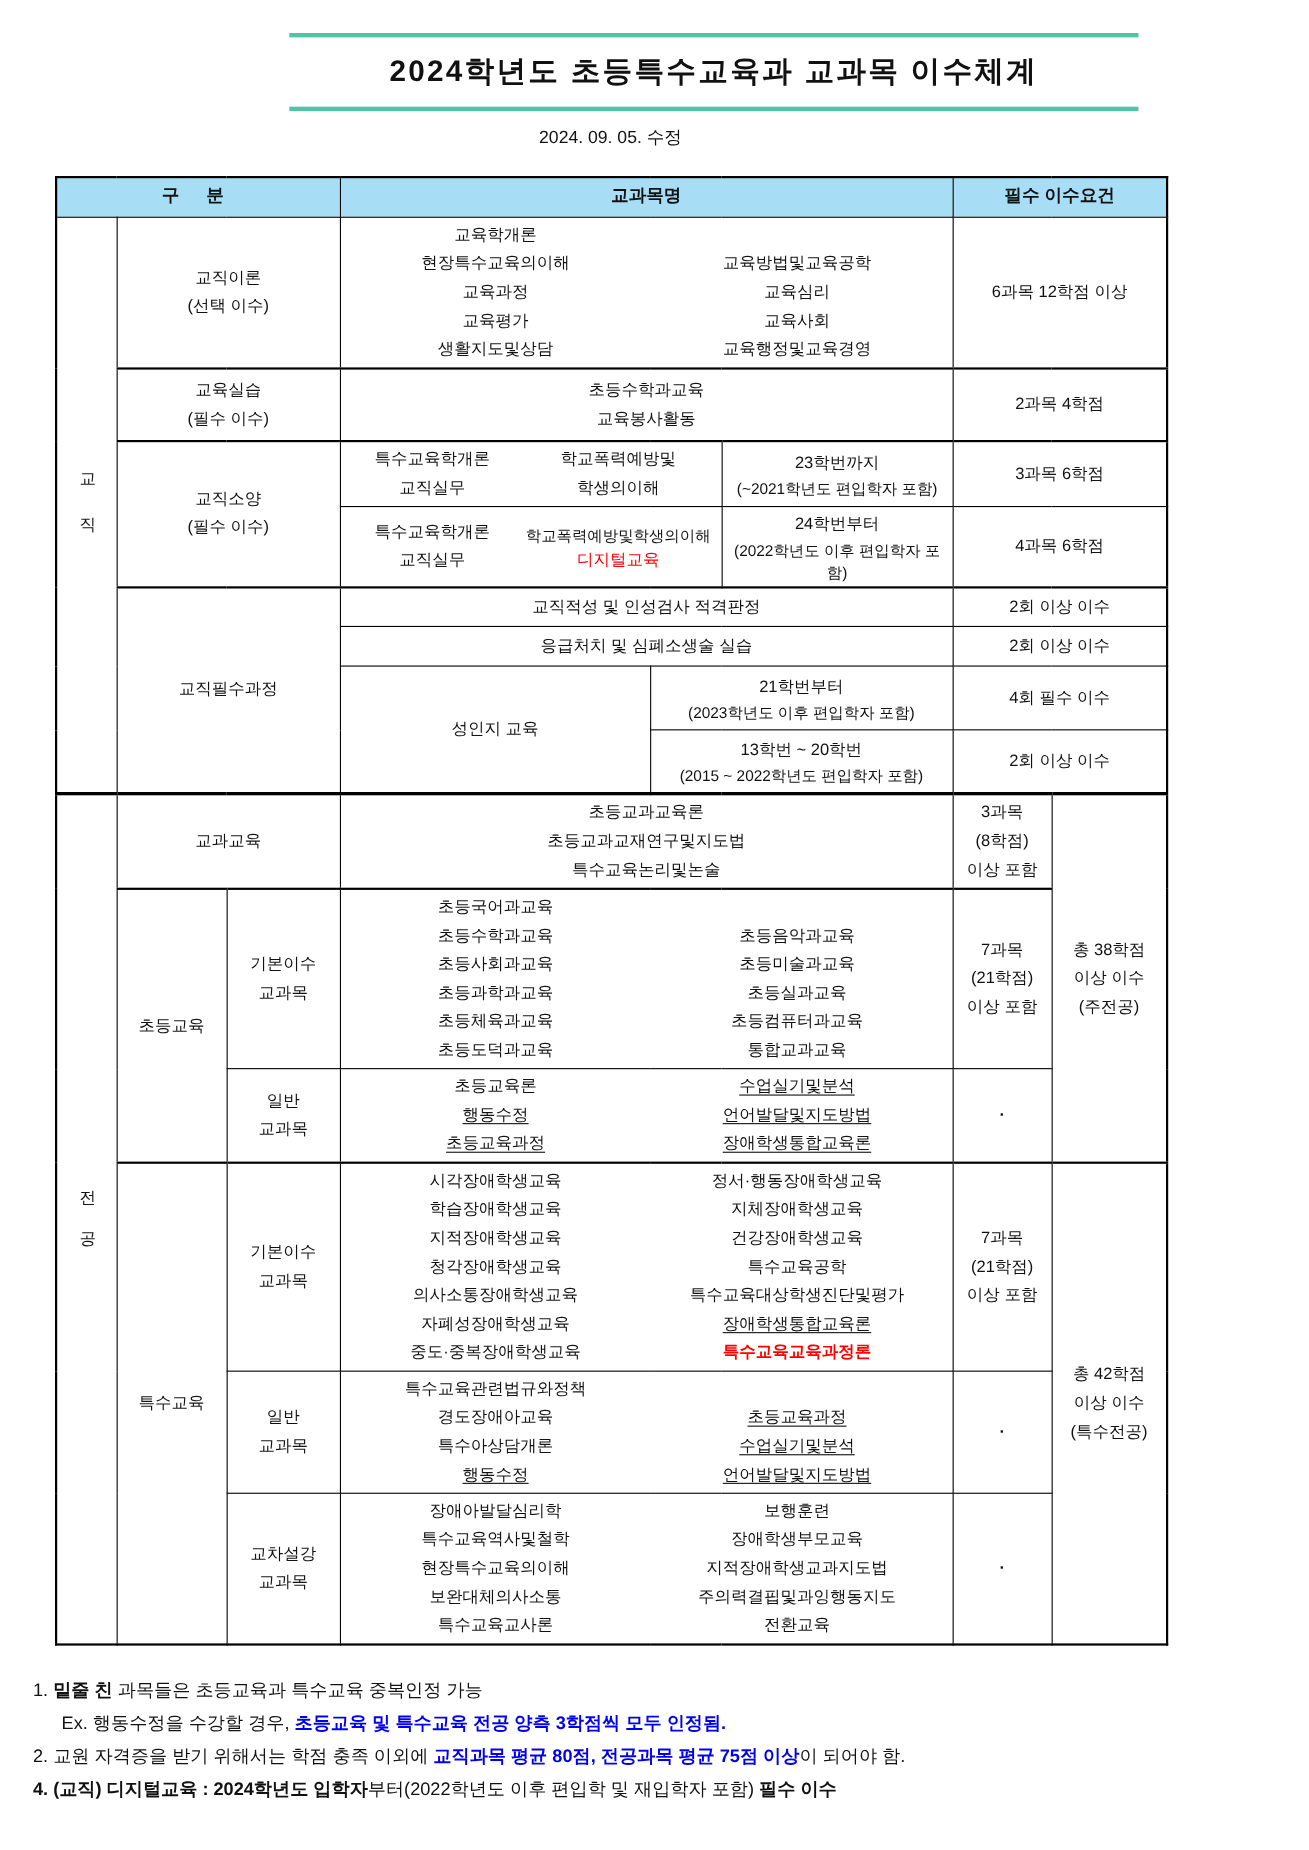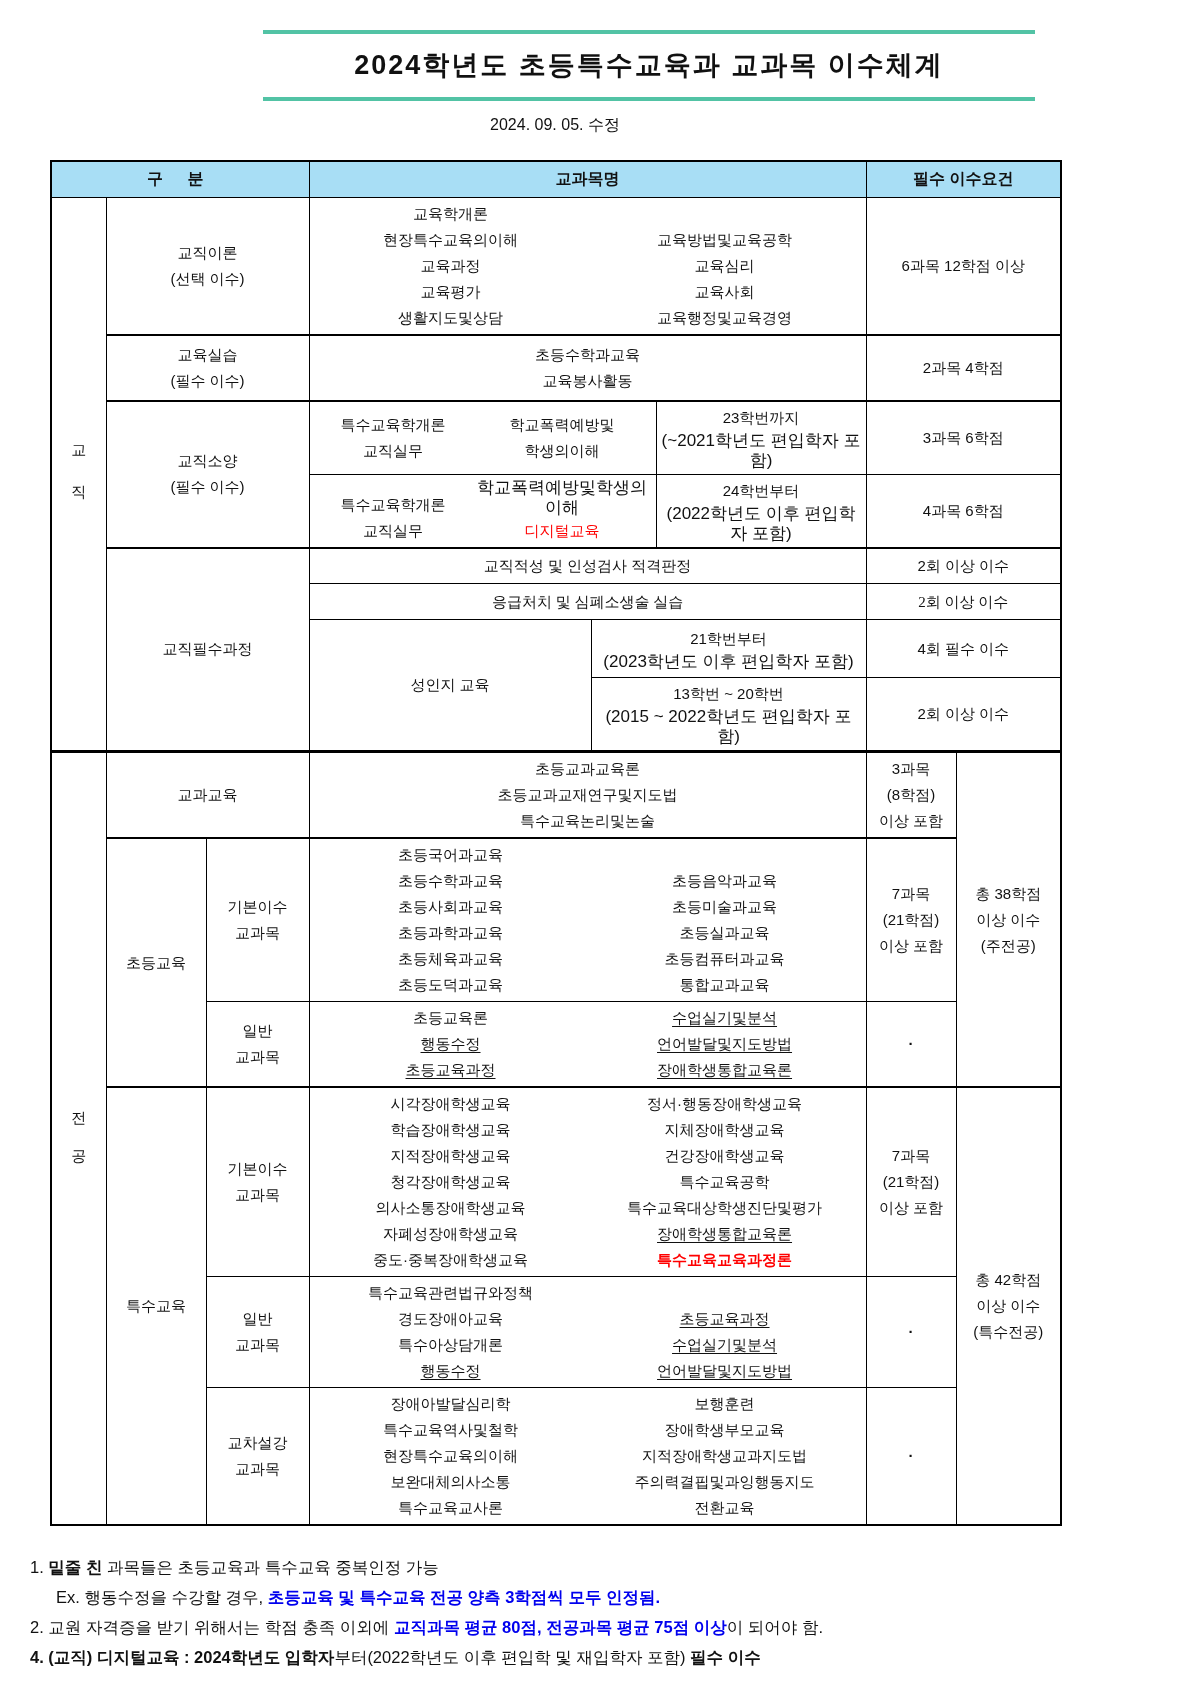--- a/index.html
+++ b/index.html
@@ -31,31 +31,31 @@
   tr.bt3 td{border-top:3px solid #000;}
   td.vlabel{writing-mode:vertical-lr;text-orientation:upright;letter-spacing:1.6em;
             font-size:17px;padding:0;}
   .twocol{display:flex;width:100%;align-items:flex-end;}
   .twocol>.col{flex:1 1 50%;}
   .twocol>.col-l45{flex:0 0 47%;}
   .twocol>.col-r55{flex:0 0 53%;}
   .u{text-decoration:underline;text-underline-offset:3px;}
   .red{color:var(--red);}
   .bold{font-weight:bold;}
-  .small{font-size:17px;line-height:20px;}
+  .small{font-size:14px;line-height:20px;}
   .dotcell{font-weight:bold;}
 
   
   tr.r-head{height:36px;}
   tr.r-theory{height:128px;}
   tr.r-practice{height:66px;}
   tr.r-soyang{height:56px;}
   tr.r-soyang2{height:58px;}
   tr.r-apt{height:36px;}
-  tr.r-cpr{height:36px;font-family:Liberation Serif, serif;}
+  tr.r-cpr{height:36px;}
   tr.r-gender{height:58px;}
   tr.r-subj{height:86px;}
   tr.r-elb{height:148px;}
   tr.r-elg{height:80px;}
   tr.r-spb{height:176px;}
   tr.r-spg{height:108px;}
   tr.r-cross{height:130px;}
 
   
   .footnotes{margin:26px 0 16px 30px;width:1150px;font-size:16.5px;line-height:30px;}

